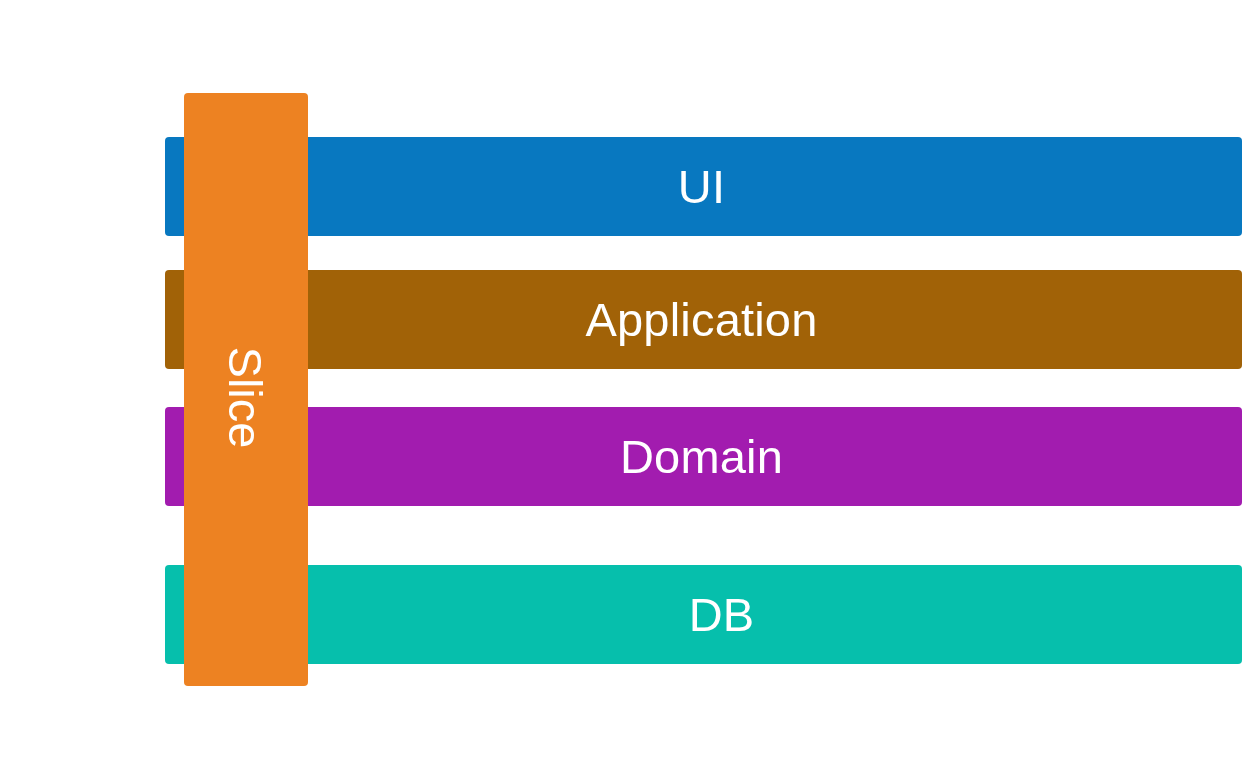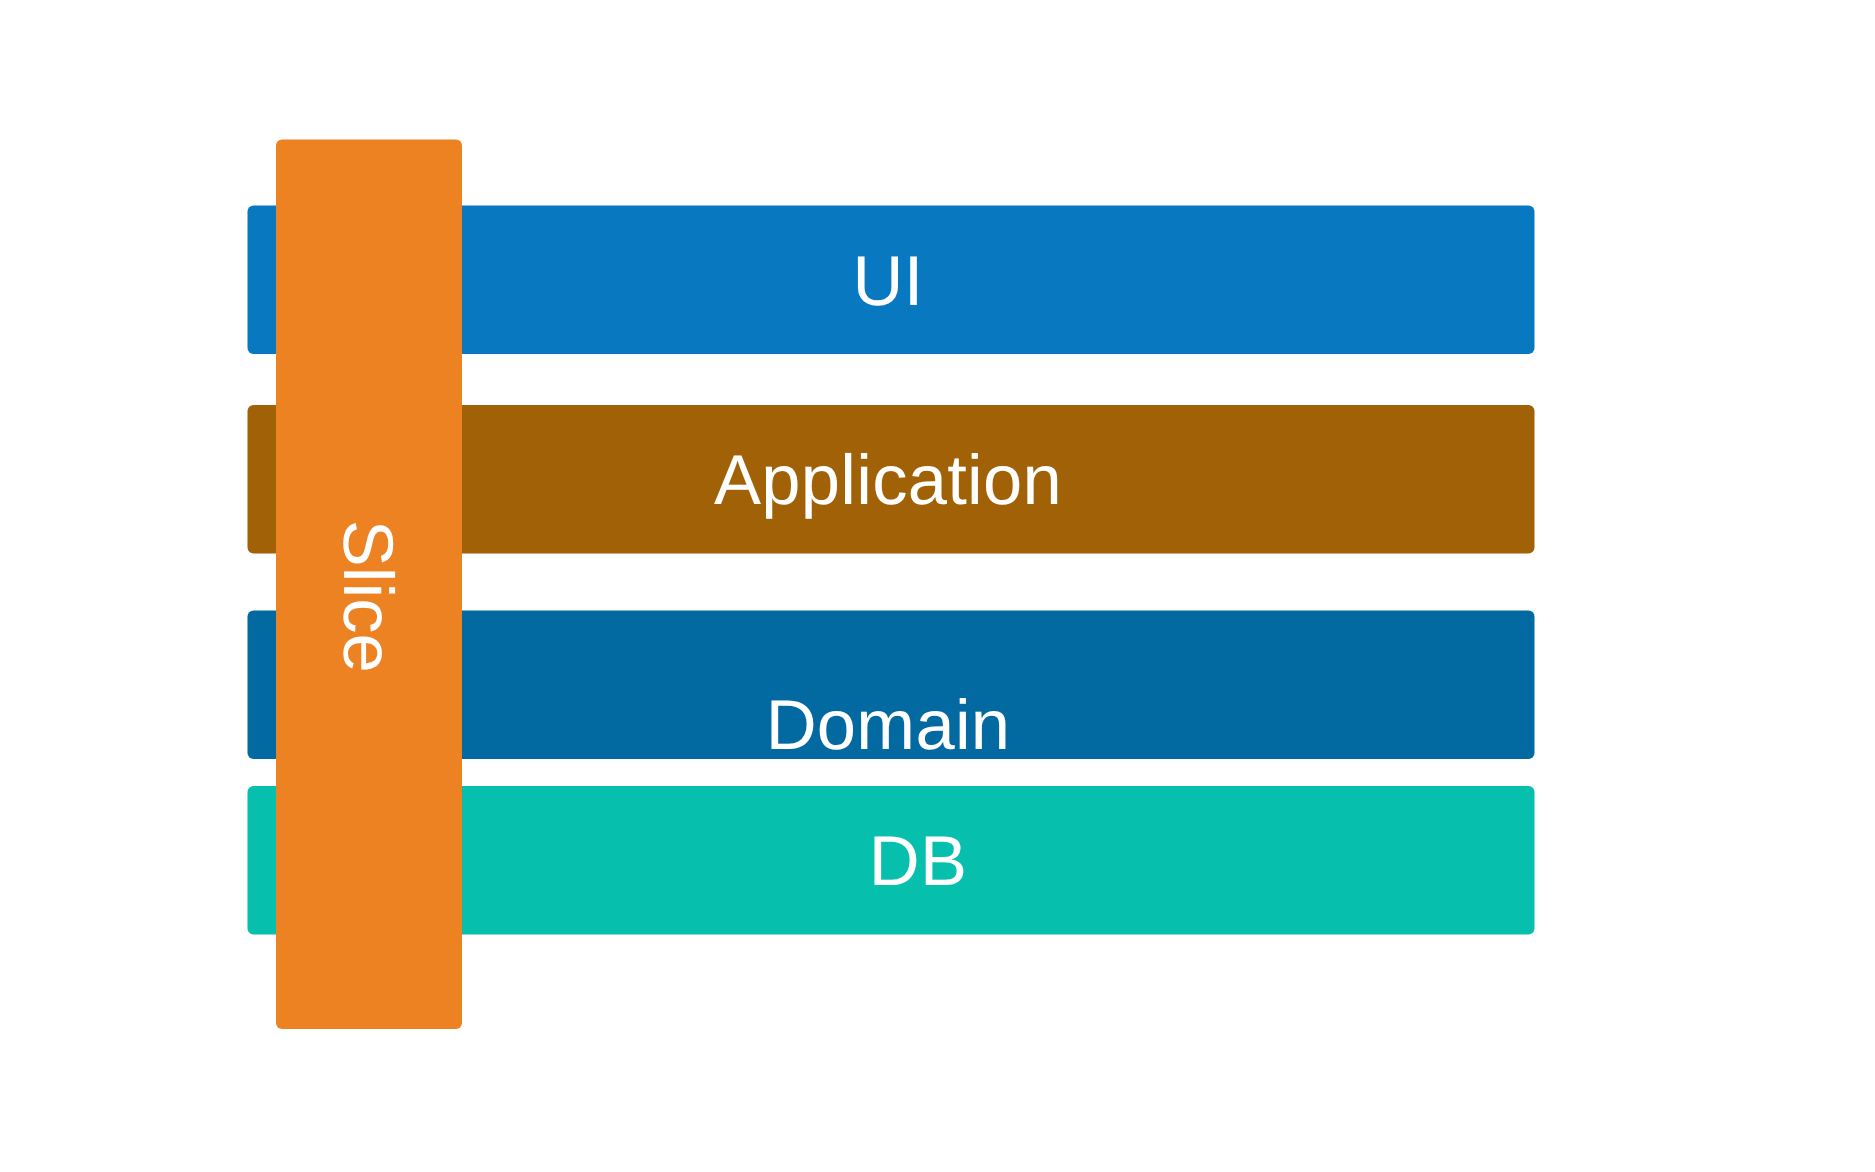--- a/index.html
+++ b/index.html
@@ -14,21 +14,21 @@
   #canvas {
     position: relative;
     width: 1250px;
     height: 781px;
     background: #ffffff;
     overflow: hidden;
   }
   .layer-bar {
     position: absolute;
     left: 165px;
-    width: 858px;
+    width: 1077px;
     height: 99px;
     border-radius: 4px;
     box-sizing: border-box;
     display: flex;
     align-items: center;
     justify-content: center;
   }
   .layer-label {
     color: #ffffff;
     font-family: "Liberation Sans", sans-serif;
@@ -36,21 +36,21 @@
     font-weight: 300;
     line-height: 1;
     letter-spacing: 0.2px;
     white-space: nowrap;
     
     transform: translateX(-2px);
   }
   #bar-ui      { top: 137px; }
   #bar-app     { top: 270px; }
   #bar-domain  { top: 407px; }
-  #bar-db      { top: 524px; padding-left: 40px; }
+  #bar-db      { top: 565px; padding-left: 40px; }
 
   .slice-bar {
     position: absolute;
     left: 184px;
     top: 93px;
     width: 124px;
     height: 593px;
     border-radius: 4px;
     box-sizing: border-box;
     display: flex;
@@ -86,21 +86,21 @@
 <div id="canvas" style="background: rgb(255, 255, 255);">
 
   <div class="layer-bar" id="bar-ui" style="background-color: rgb(8, 120, 192);">
     <span class="layer-label">UI</span>
   </div>
 
   <div class="layer-bar" id="bar-app" style="background-color: #a16207;">
     <span class="layer-label">Application</span>
   </div>
 
-  <div class="layer-bar" id="bar-domain" style="background-color: #0369a1; align-items: flex-end;">
+  <div class="layer-bar" id="bar-domain" style="background-color: #a21caf;">
     <span class="layer-label">Domain</span>
   </div>
 
   <div class="layer-bar" id="bar-db" style="background-color: rgb(6, 191, 172);">
     <span class="layer-label">DB</span>
   </div>
 
   <div class="slice-bar" id="bar-slice" style="background-color: rgb(237, 130, 34);">
     <div class="slice-label-wrap">
       <span class="slice-label">Slice</span>

